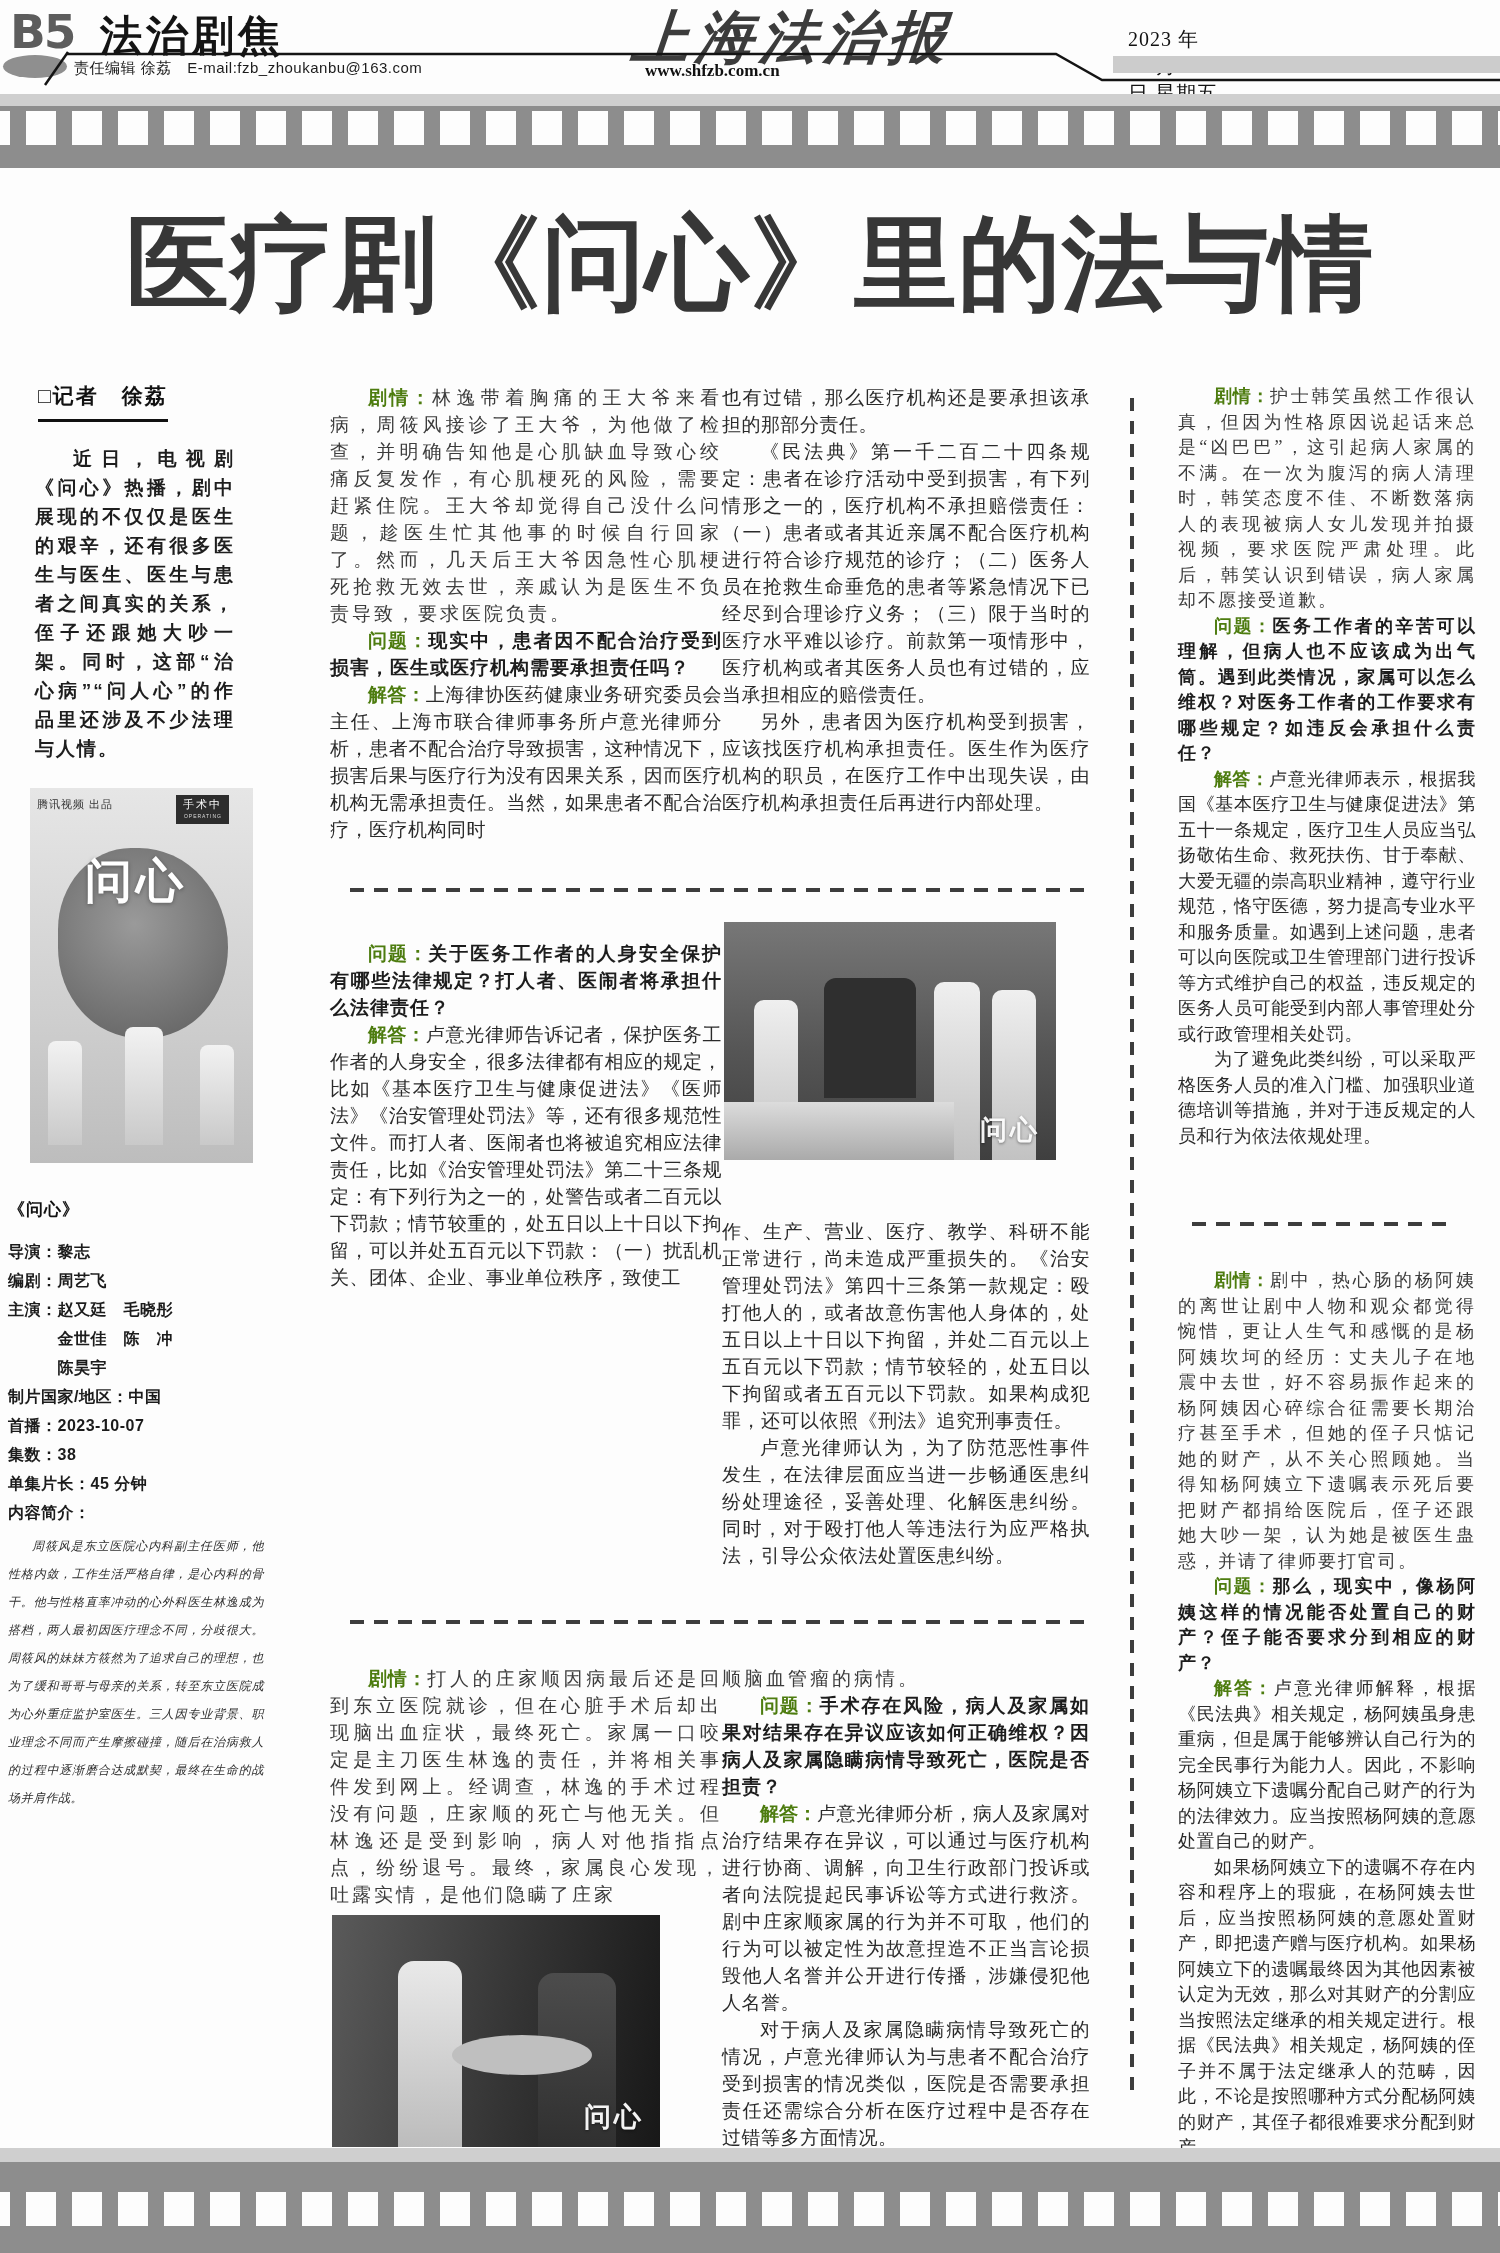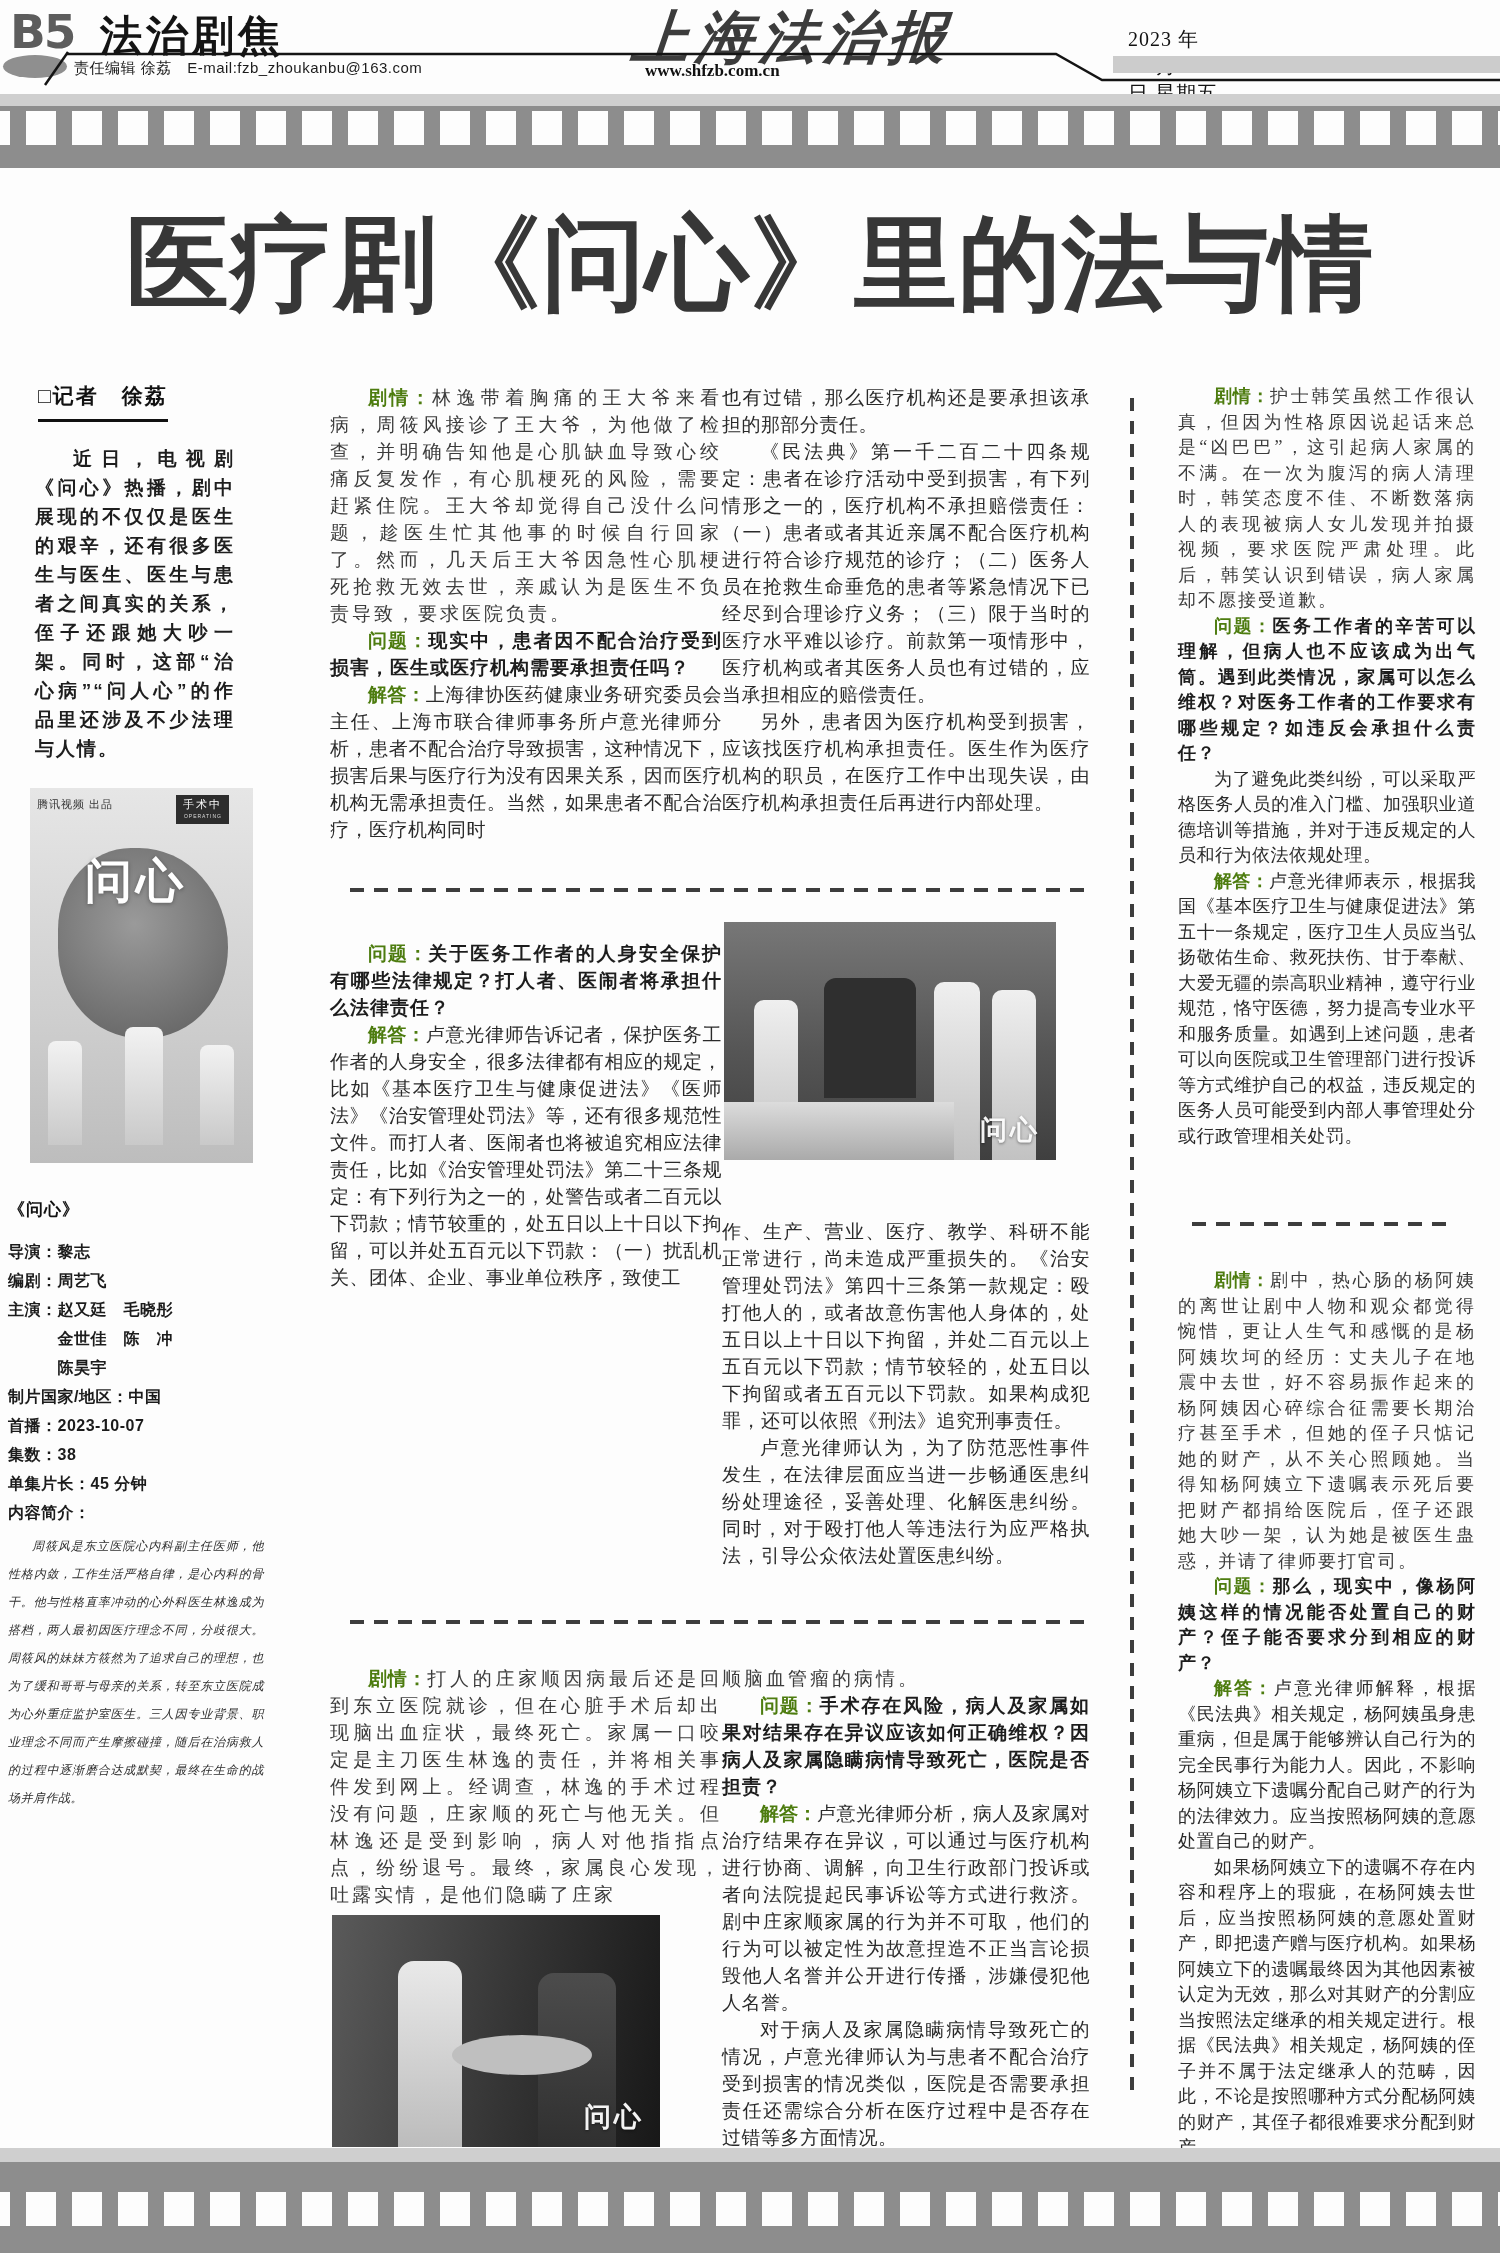--- a/index.html
+++ b/index.html
@@ -203,22 +203,22 @@
   <div class="sec" style="left:722px;top:1665px;width:368px;">
       <p class="drama cont">顺脑血管瘤的病情。</p>
       <p class="question indent"><span class="lead">问题：</span>手术存在风险，病人及家属如果对结果存在异议应该如何正确维权？因病人及家属隐瞒病情导致死亡，医院是否担责？</p>
       <p class="answer indent"><span class="lead">解答：</span>卢意光律师分析，病人及家属对治疗结果存在异议，可以通过与医疗机构进行协商、调解，向卫生行政部门投诉或者向法院提起民事诉讼等方式进行救济。剧中庄家顺家属的行为并不可取，他们的行为可以被定性为故意捏造不正当言论损毁他人名誉并公开进行传播，涉嫌侵犯他人名誉。</p>
       <p class="answer indent">对于病人及家属隐瞒病情导致死亡的情况，卢意光律师认为与患者不配合治疗受到损害的情况类似，医院是否需要承担责任还需综合分析在医疗过程中是否存在过错等多方面情况。</p>
     </div>
 
   <div class="sec narrow" style="left:1178px;top:384px;width:298px;">
       <p class="drama indent"><span class="lead">剧情：</span>护士韩笑虽然工作很认真，但因为性格原因说起话来总是“凶巴巴”，这引起病人家属的不满。在一次为腹泻的病人清理时，韩笑态度不佳、不断数落病人的表现被病人女儿发现并拍摄视频，要求医院严肃处理。此后，韩笑认识到错误，病人家属却不愿接受道歉。</p>
       <p class="question indent"><span class="lead">问题：</span>医务工作者的辛苦可以理解，但病人也不应该成为出气筒。遇到此类情况，家属可以怎么维权？对医务工作者的工作要求有哪些规定？如违反会承担什么责任？</p>
+      <p class="answer indent"><span class="lead">解答：</span>卢意光律师表示，根据我国《基本医疗卫生与健康促进法》第五十一条规定，医疗卫生人员应当弘扬敬佑生命、救死扶伤、甘于奉献、大爱无疆的崇高职业精神，遵守行业规范，恪守医德，努力提高专业水平和服务质量。如遇到上述问题，患者可以向医院或卫生管理部门进行投诉等方式维护自己的权益，违反规定的医务人员可能受到内部人事管理处分或行政管理相关处罚。</p>
       <p class="answer indent">为了避免此类纠纷，可以采取严格医务人员的准入门槛、加强职业道德培训等措施，并对于违反规定的人员和行为依法依规处理。</p>
-      <p class="answer indent"><span class="lead">解答：</span>卢意光律师表示，根据我国《基本医疗卫生与健康促进法》第五十一条规定，医疗卫生人员应当弘扬敬佑生命、救死扶伤、甘于奉献、大爱无疆的崇高职业精神，遵守行业规范，恪守医德，努力提高专业水平和服务质量。如遇到上述问题，患者可以向医院或卫生管理部门进行投诉等方式维护自己的权益，违反规定的医务人员可能受到内部人事管理处分或行政管理相关处罚。</p>
     </div>
   <div class="sec narrow" style="left:1178px;top:1268px;width:298px;">
       <p class="drama indent"><span class="lead">剧情：</span>剧中，热心肠的杨阿姨的离世让剧中人物和观众都觉得惋惜，更让人生气和感慨的是杨阿姨坎坷的经历：丈夫儿子在地震中去世，好不容易振作起来的杨阿姨因心碎综合征需要长期治疗甚至手术，但她的侄子只惦记她的财产，从不关心照顾她。当得知杨阿姨立下遗嘱表示死后要把财产都捐给医院后，侄子还跟她大吵一架，认为她是被医生蛊惑，并请了律师要打官司。</p>
       <p class="question indent"><span class="lead">问题：</span>那么，现实中，像杨阿姨这样的情况能否处置自己的财产？侄子能否要求分到相应的财产？</p>
       <p class="answer indent"><span class="lead">解答：</span>卢意光律师解释，根据《民法典》相关规定，杨阿姨虽身患重病，但是属于能够辨认自己行为的完全民事行为能力人。因此，不影响杨阿姨立下遗嘱分配自己财产的行为的法律效力。应当按照杨阿姨的意愿处置自己的财产。</p>
       <p class="answer indent">如果杨阿姨立下的遗嘱不存在内容和程序上的瑕疵，在杨阿姨去世后，应当按照杨阿姨的意愿处置财产，即把遗产赠与医疗机构。如果杨阿姨立下的遗嘱最终因为其他因素被认定为无效，那么对其财产的分割应当按照法定继承的相关规定进行。根据《民法典》相关规定，杨阿姨的侄子并不属于法定继承人的范畴，因此，不论是按照哪种方式分配杨阿姨的财产，其侄子都很难要求分配到财产。</p>
     </div>
 
   <div class="dash-h" style="left:350px;top:888px;width:740px;"></div>
   <div class="dash-h" style="left:350px;top:1620px;width:740px;"></div>

